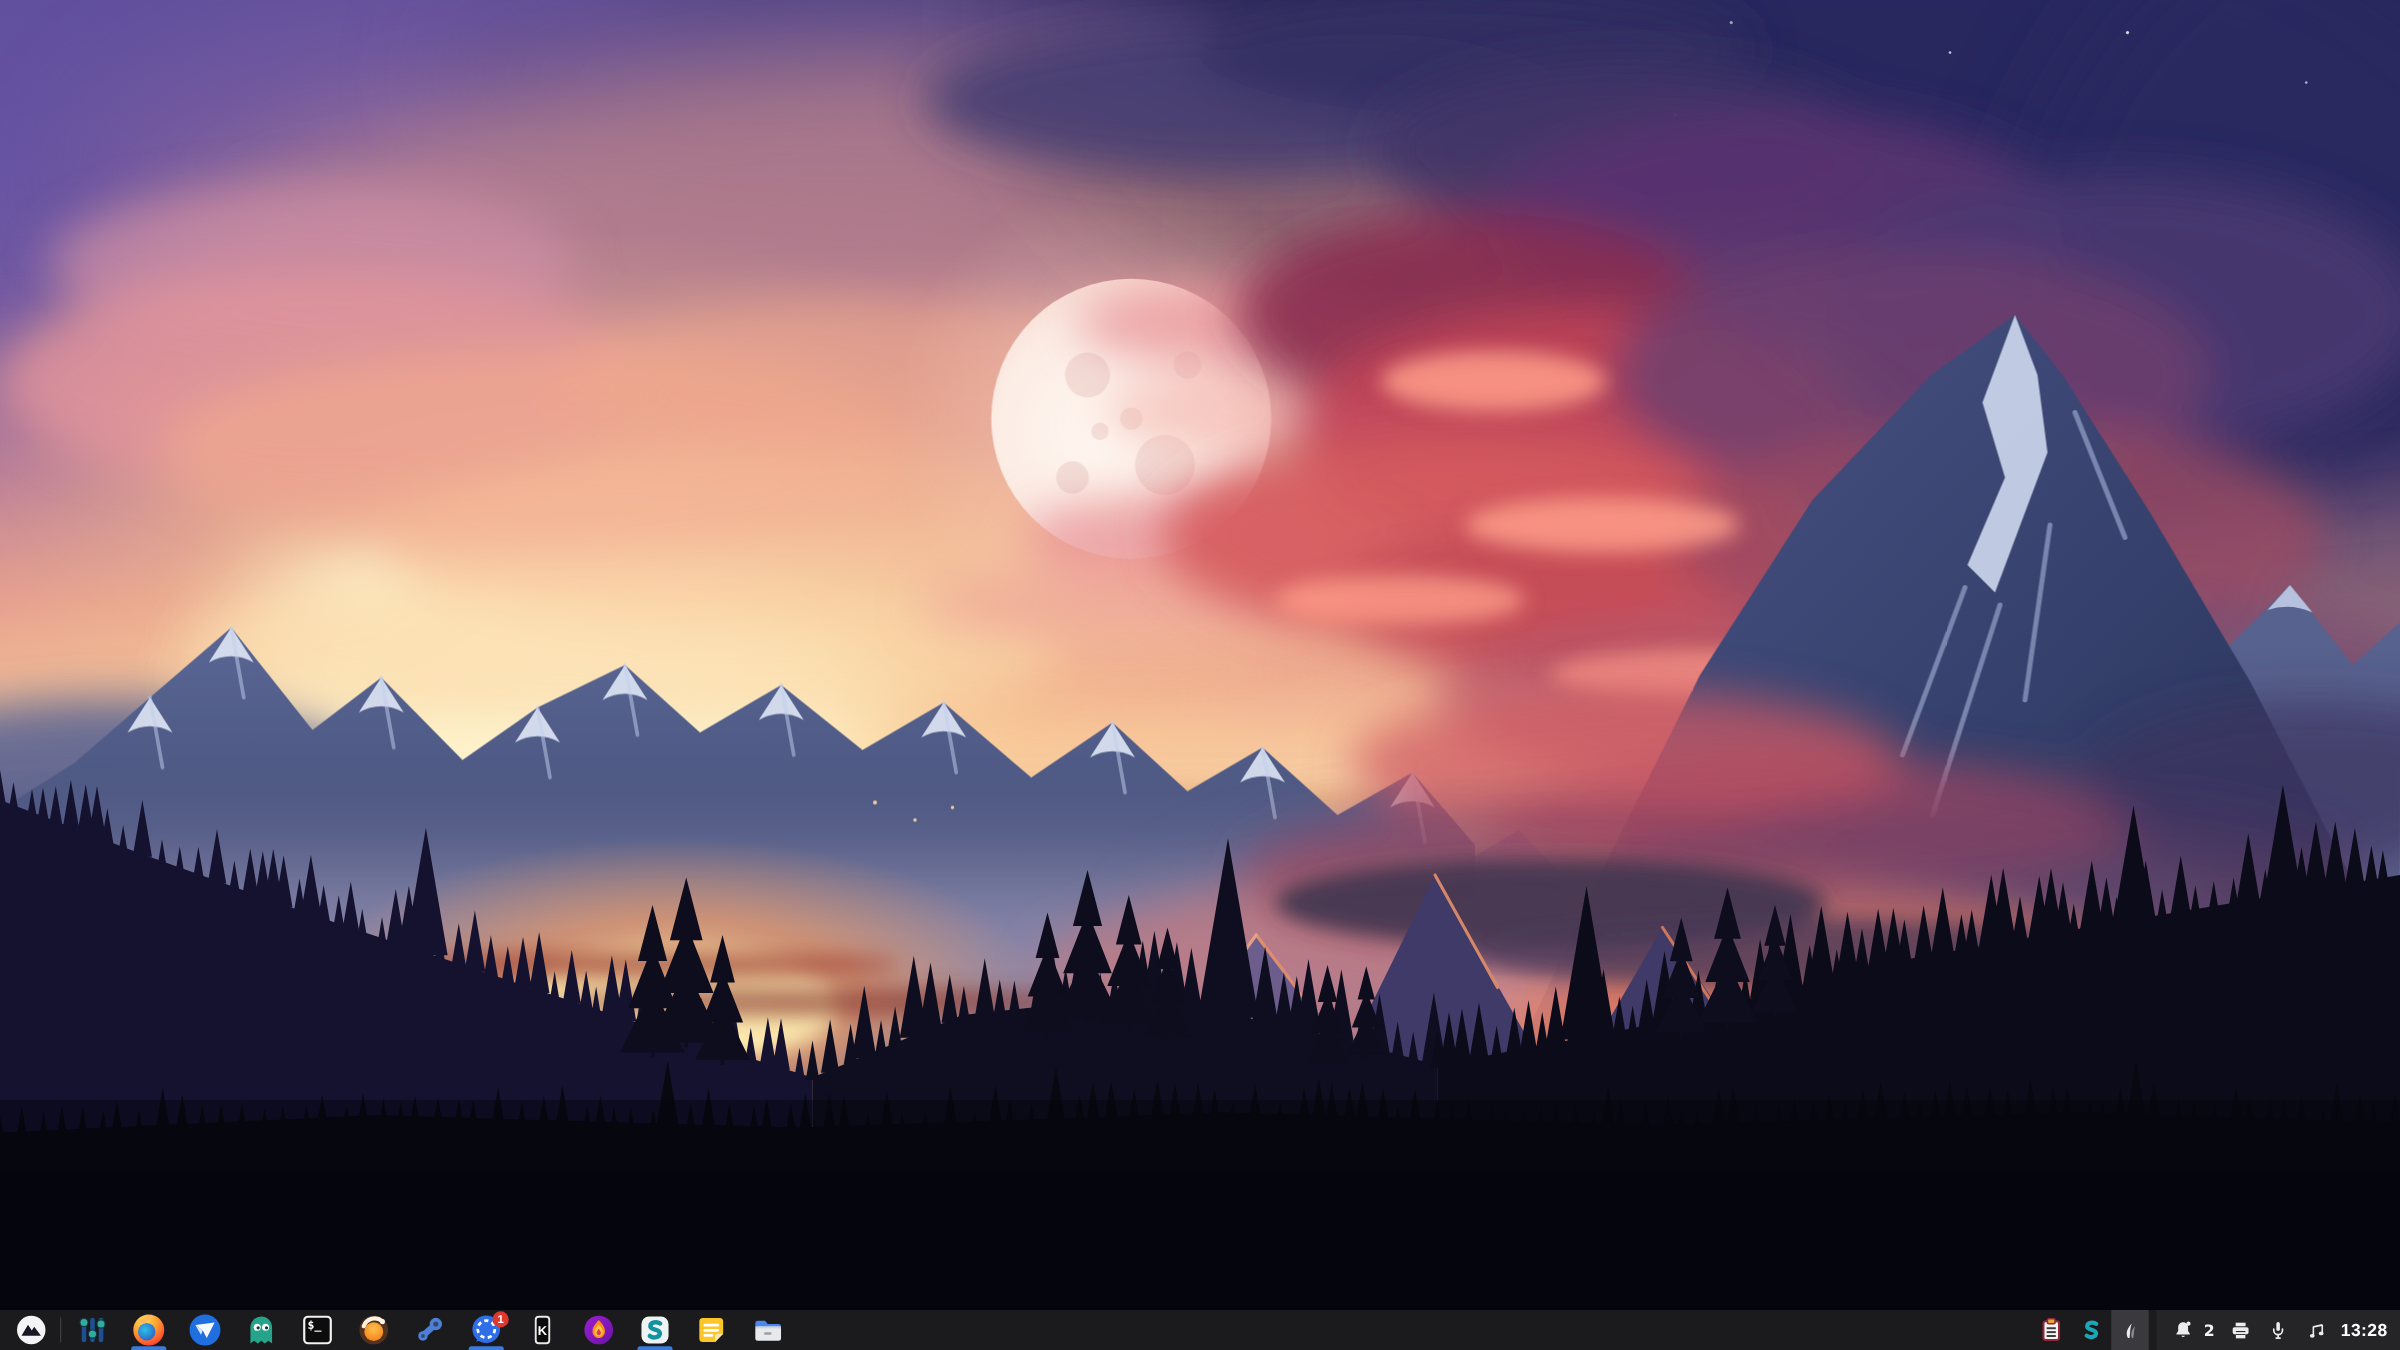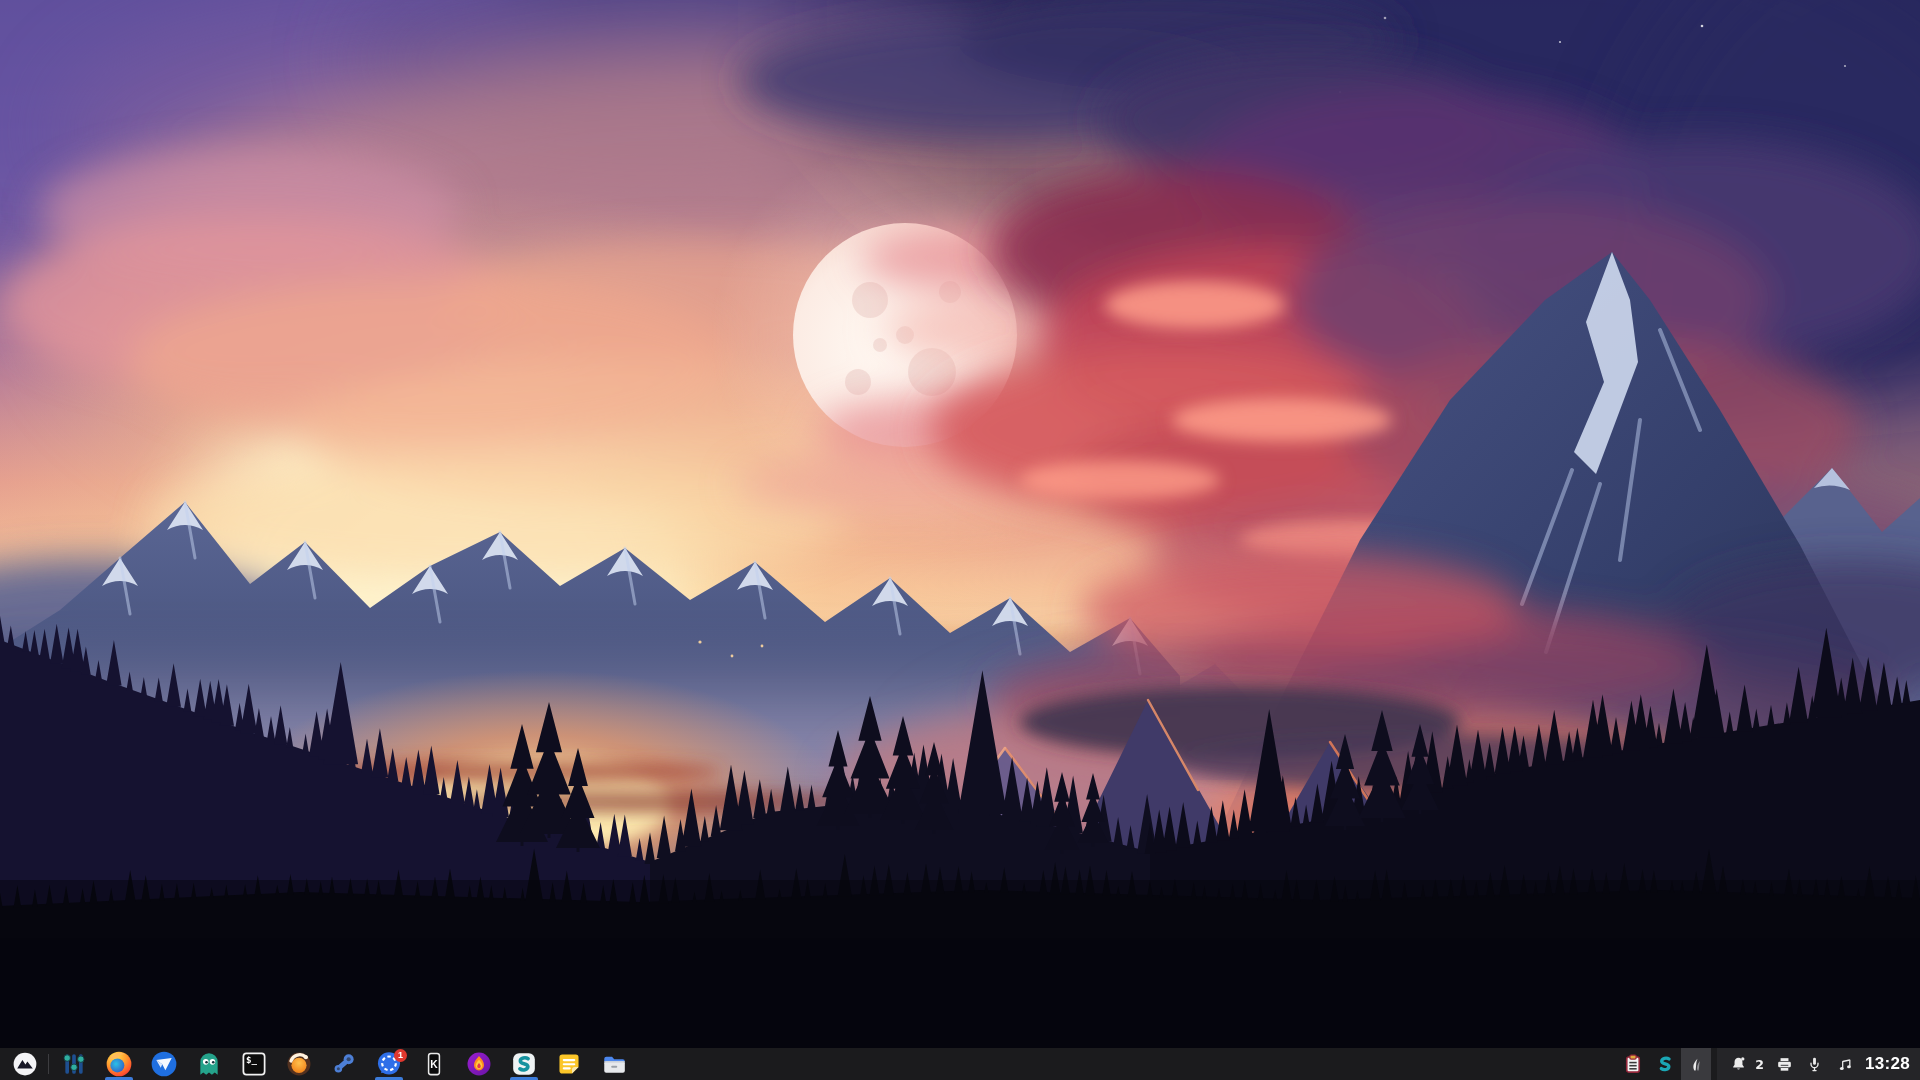--- a/index.html
+++ b/index.html
@@ -24,21 +24,21 @@
     background:#e0382e;color:#fff;font-size:9px;font-weight:bold;line-height:13px;
     text-align:center;padding:0 2px;box-sizing:border-box;}
   .tb-right{display:flex;align-items:stretch;}
   .tray-btn{position:relative;width:32px;border:none;background:transparent;padding:0;margin:0;
     display:flex;align-items:center;justify-content:center;cursor:pointer;}
   .tray-btn.active{background:#3a3a3e;width:30px;}
   .status-group{display:flex;align-items:center;gap:11px;background:#252528;
     padding:0 10px 0 12px;margin-left:6px;}
   .status-item{display:flex;align-items:center;border:none;background:transparent;padding:0;cursor:pointer;}
   .notif-count{color:#f2f2f2;font-size:12.5px;font-weight:bold;margin-left:-4px;}
-  .clock{color:#ffffff;font-size:17px;font-weight:bold;letter-spacing:.3px;}
+  .clock{color:#ffffff;font-size:14px;font-weight:bold;letter-spacing:.3px;}
   .term-glyph{font-family:"DejaVu Sans Mono",monospace;}
 </style>
 </head>
 <body>
 
 <div class="screen">
 
   <div class="desktop">
     <svg viewBox="0 0 1920 1048" preserveAspectRatio="none">
       <defs>

